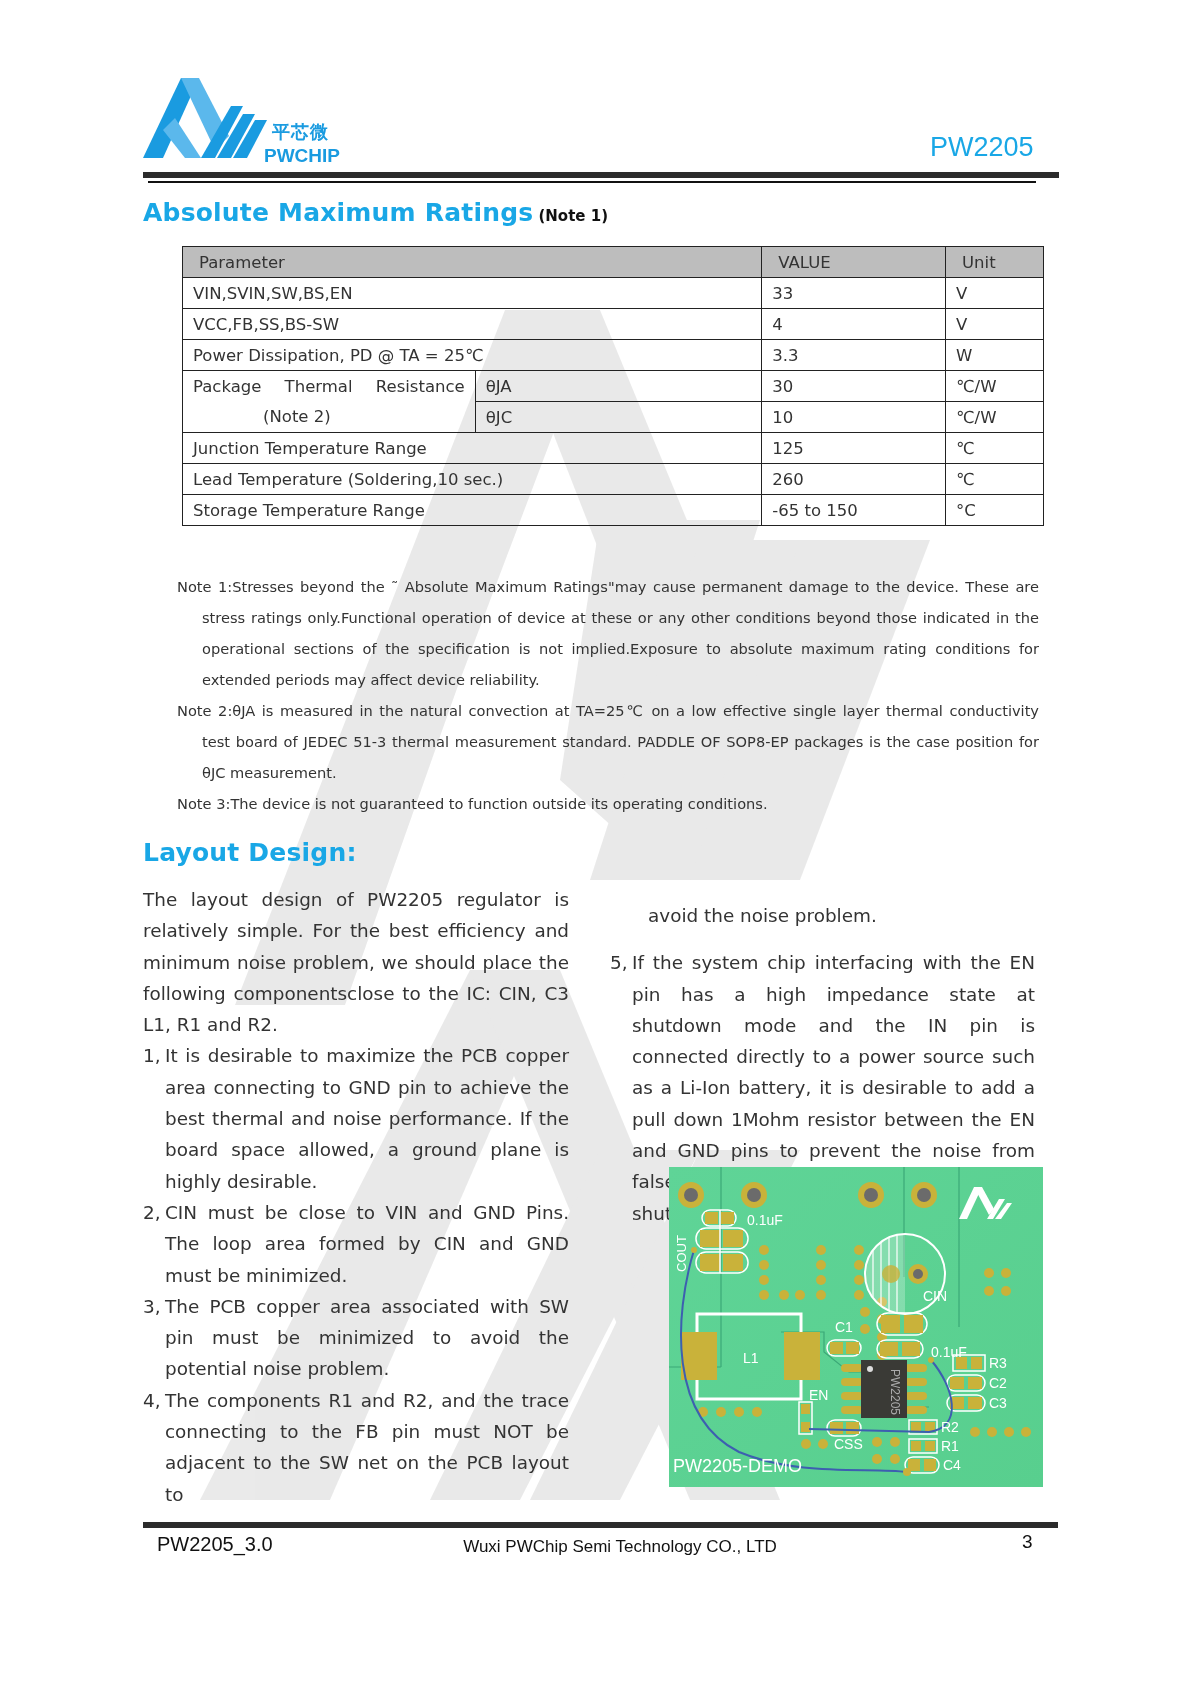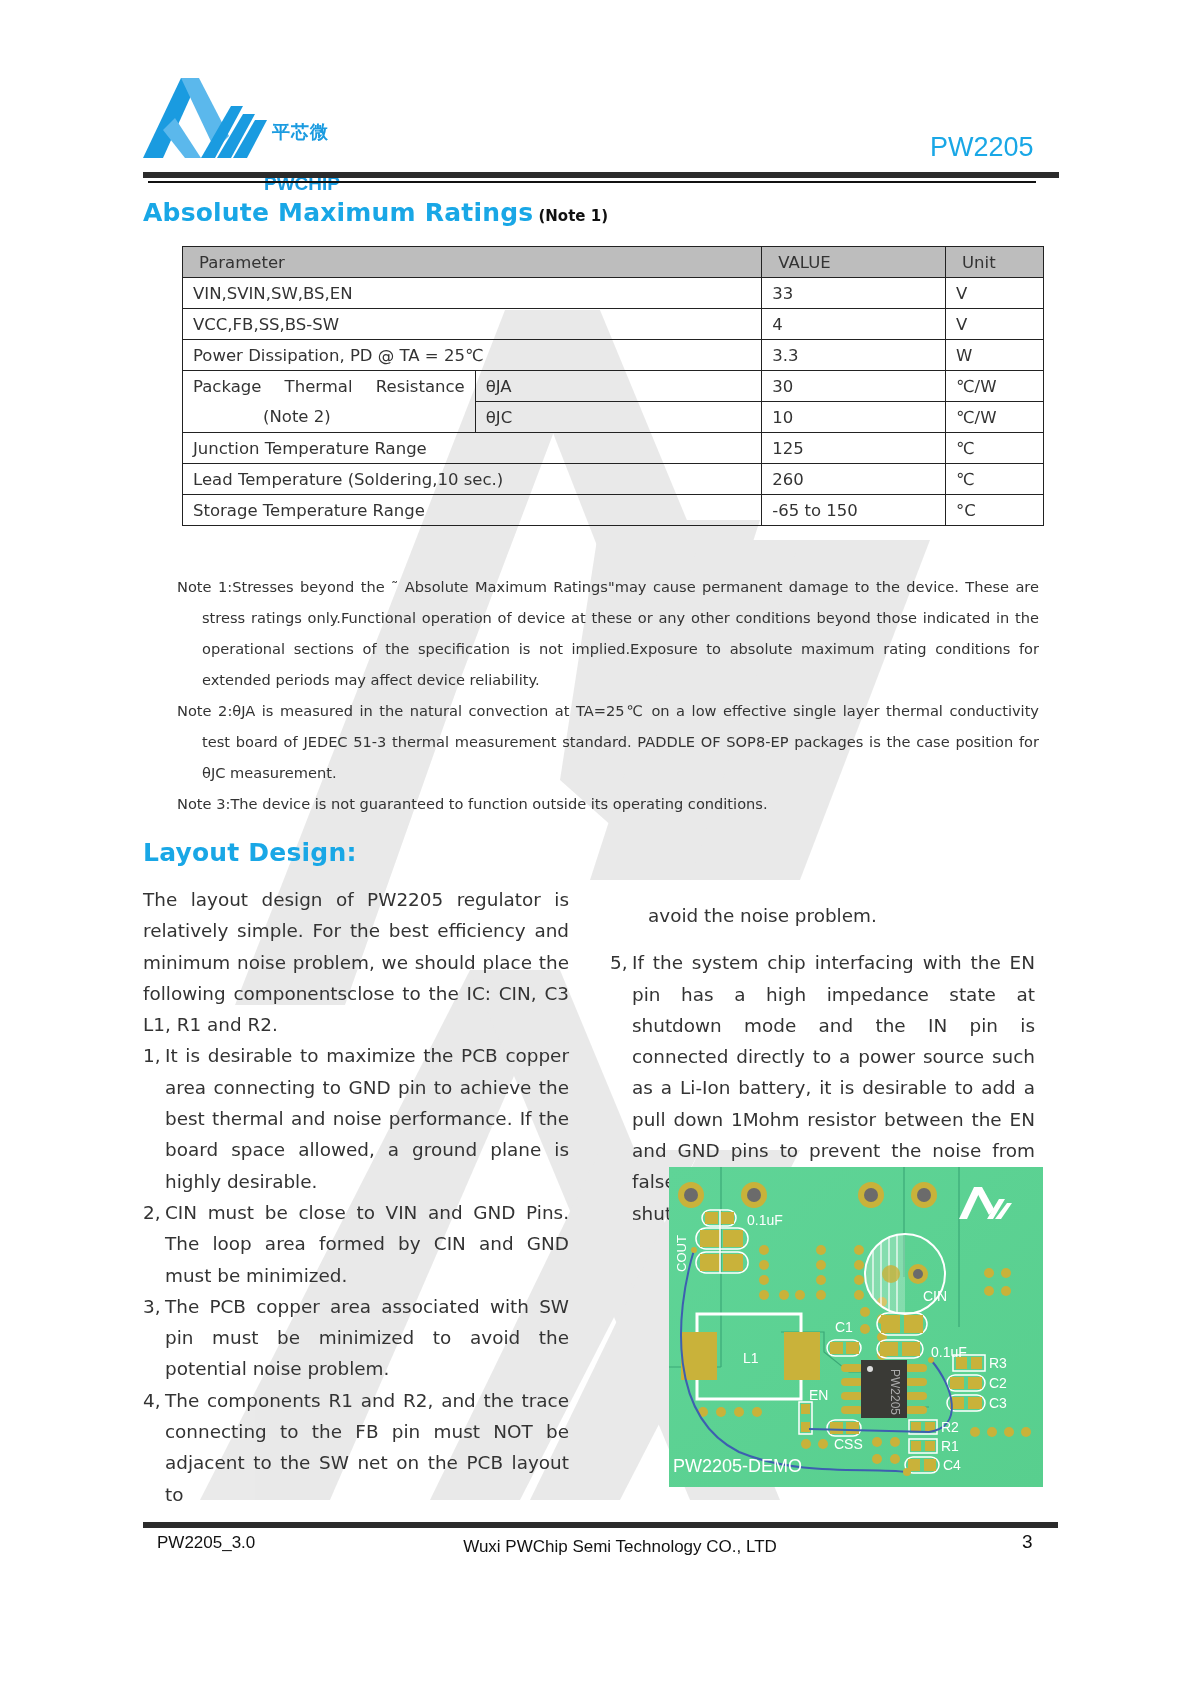--- a/index.html
+++ b/index.html
@@ -8,21 +8,21 @@
     font-family: "DejaVu Sans", sans-serif; color: #222; overflow: hidden;
   }
   .abs { position: absolute; }
   
   .watermark { position: absolute; left: 0; top: 0; width: 1190px; height: 1683px; pointer-events: none; z-index: 0; }
   .layer { position: absolute; z-index: 1; }
 
   
   .logo { left: 143px; top: 78px; width: 125px; height: 82px; }
   .logo-cn { left: 272px; top: 120px; font-size: 18px; color: #1a9be0; font-weight: bold; letter-spacing: 1px; }
-  .logo-en { left: 264px; top: 145px; font-family: "Liberation Sans", sans-serif; font-size: 19px; font-weight: bold; color: #1a9be0; margin-top: 28px; }
+  .logo-en { left: 264px; top: 145px; font-family: "Liberation Sans", sans-serif; font-size: 19px; font-weight: bold; color: #1a9be0; }
   .doc-id { left: 930px; top: 132px; font-family: "Liberation Sans", sans-serif; font-size: 27px; color: #19a7e6; }
   .bar-thick { left: 143px; top: 172px; width: 916px; height: 6px; background: #2b2b2b; }
   .bar-thin { left: 148px; top: 181px; width: 888px; height: 2px; background: #111; }
 
   
   .h-title { font-family: "DejaVu Sans", sans-serif; font-weight: bold; color: #19a7e6; font-size: 25px; letter-spacing: 0.2px; }
   .h-note { font-size: 15px; font-weight: bold; color: #111; }
 
   
   table.amr { position: absolute; left: 182px; top: 246px; width: 862px; border-collapse: collapse; z-index: 1; font-size: 16.5px; color: #333; }
@@ -43,21 +43,21 @@
   .para { margin: 0; }
   .item { position: relative; padding-left: 22px; margin: 0; }
   .item .num { position: absolute; left: 0; top: 0; }
   .col-right .cont-first { padding-left: 22px; margin: 16px; }
 
   
   .pcb { left: 632px; top: 1167px; width: 374px; height: 320px; margin-left: 37px; }
 
   
   .foot-bar { left: 143px; top: 1522px; width: 915px; height: 6px; background: #2b2b2b; }
-  .foot-left { left: 157px; top: 1533px; font-family: "Liberation Sans", sans-serif; font-size: 17px; color: #111; }
+  .foot-left { left: 157px; top: 1533px; font-family: "Liberation Sans", sans-serif; font-size: 20px; color: #111; }
   .foot-center { left: 430px; top: 1533px; width: 380px; text-align: center; font-family: "Liberation Sans", sans-serif; font-size: 17px; color: #111; line-height: 27px; }
   .foot-page { left: 1022px; top: 1531px; font-family: "Liberation Sans", sans-serif; font-size: 19px; color: #111; }
 </style>
 </head>
 <body>
 
 <svg class="watermark" viewBox="0 0 1190 1683">
   <g fill="#e6e6e6" opacity="0.85">
     <polygon points="235,1005 505,310 600,310 460,680 345,1005"></polygon>
     <polygon points="505,310 600,310 720,600 665,720"></polygon>

